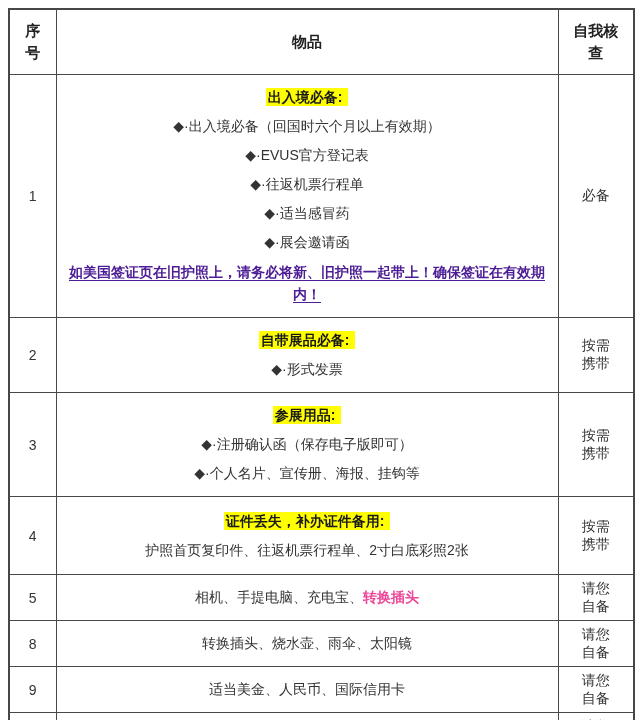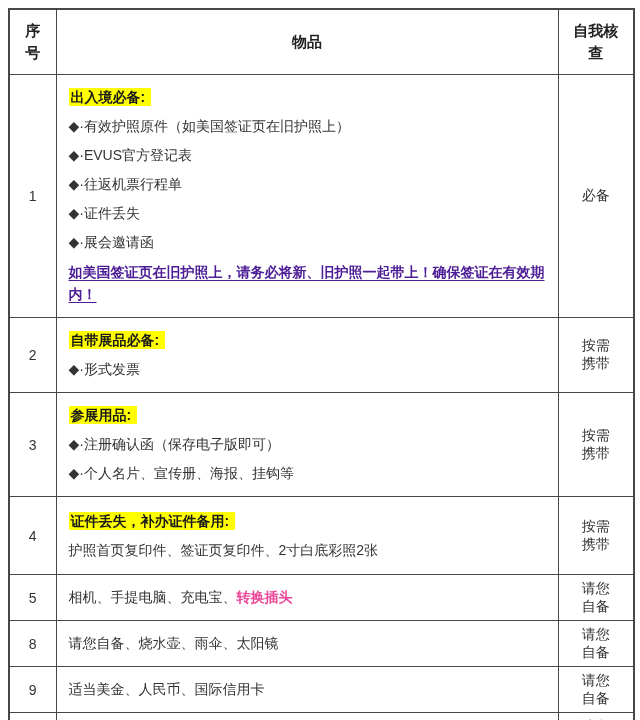--- a/index.html
+++ b/index.html
@@ -51,20 +51,21 @@
     color: #333333;
   }
   td.check {
     text-align: center;
     padding: 0 18px;
     font-size: 14px;
     color: #333333;
   }
   td.items {
     padding: 4px 12px;
+    text-align: center;
   }
   td.items .line {
     line-height: 21px;
     margin: 8px 0;
   }
   .hl {
     background: #ffff00;
     font-weight: bold;
     color: #1a1a1a;
     padding: 1px 6px 1px 2px;
@@ -103,24 +104,24 @@
         <th class="th-item">物品</th>
         <th class="th-check">自我核查</th>
       </tr>
     </thead>
     <tbody>
 
       <tr class="r1">
         <td class="no">1</td>
         <td class="items">
           <div class="line"><span class="hl">出入境必备:</span></div>
-          <div class="line">◆·有效护照原件（如美国签证页在旧护照上）</div>
+          <div class="line">◆·出入境必备（回国时六个月以上有效期）</div>
           <div class="line">◆·EVUS官方登记表</div>
           <div class="line">◆·往返机票行程单</div>
-          <div class="line">◆·证件丢失</div>
+          <div class="line">◆·适当感冒药</div>
           <div class="line">◆·展会邀请函</div>
           <div class="warning">如美国签证页在旧护照上，请务必将新、旧护照一起带上！确保签证在有效期内！</div>
         </td>
         <td class="check">必备</td>
       </tr>
 
       <tr class="r2">
         <td class="no">2</td>
         <td class="items">
           <div class="line"><span class="hl">自带展品必备:</span></div>
@@ -136,37 +137,37 @@
           <div class="line">◆·注册确认函（保存电子版即可）</div>
           <div class="line">◆·个人名片、宣传册、海报、挂钩等</div>
         </td>
         <td class="check">按需携带</td>
       </tr>
 
       <tr class="r4">
         <td class="no">4</td>
         <td class="items">
           <div class="line"><span class="hl">证件丢失，补办证件备用:</span></div>
-          <div class="line">护照首页复印件、签证页复印件、2寸白底彩照2张</div>
+          <div class="line">护照首页复印件、往返机票行程单、2寸白底彩照2张</div>
         </td>
         <td class="check">按需携带</td>
       </tr>
 
       <tr class="r5">
         <td class="no">5</td>
         <td class="items">
           <div class="line"><span>相机、手提电脑、充电宝、</span><span class="red">转换插头</span></div>
         </td>
         <td class="check">请您自备</td>
       </tr>
 
       <tr class="r8">
         <td class="no">8</td>
         <td class="items">
-          <div class="line">请您自备、烧水壶、雨伞、太阳镜</div>
+          <div class="line">转换插头、烧水壶、雨伞、太阳镜</div>
         </td>
         <td class="check">请您自备</td>
       </tr>
 
       <tr class="r9">
         <td class="no">9</td>
         <td class="items">
           <div class="line">适当美金、人民币、国际信用卡</div>
         </td>
         <td class="check">请您自备</td>

